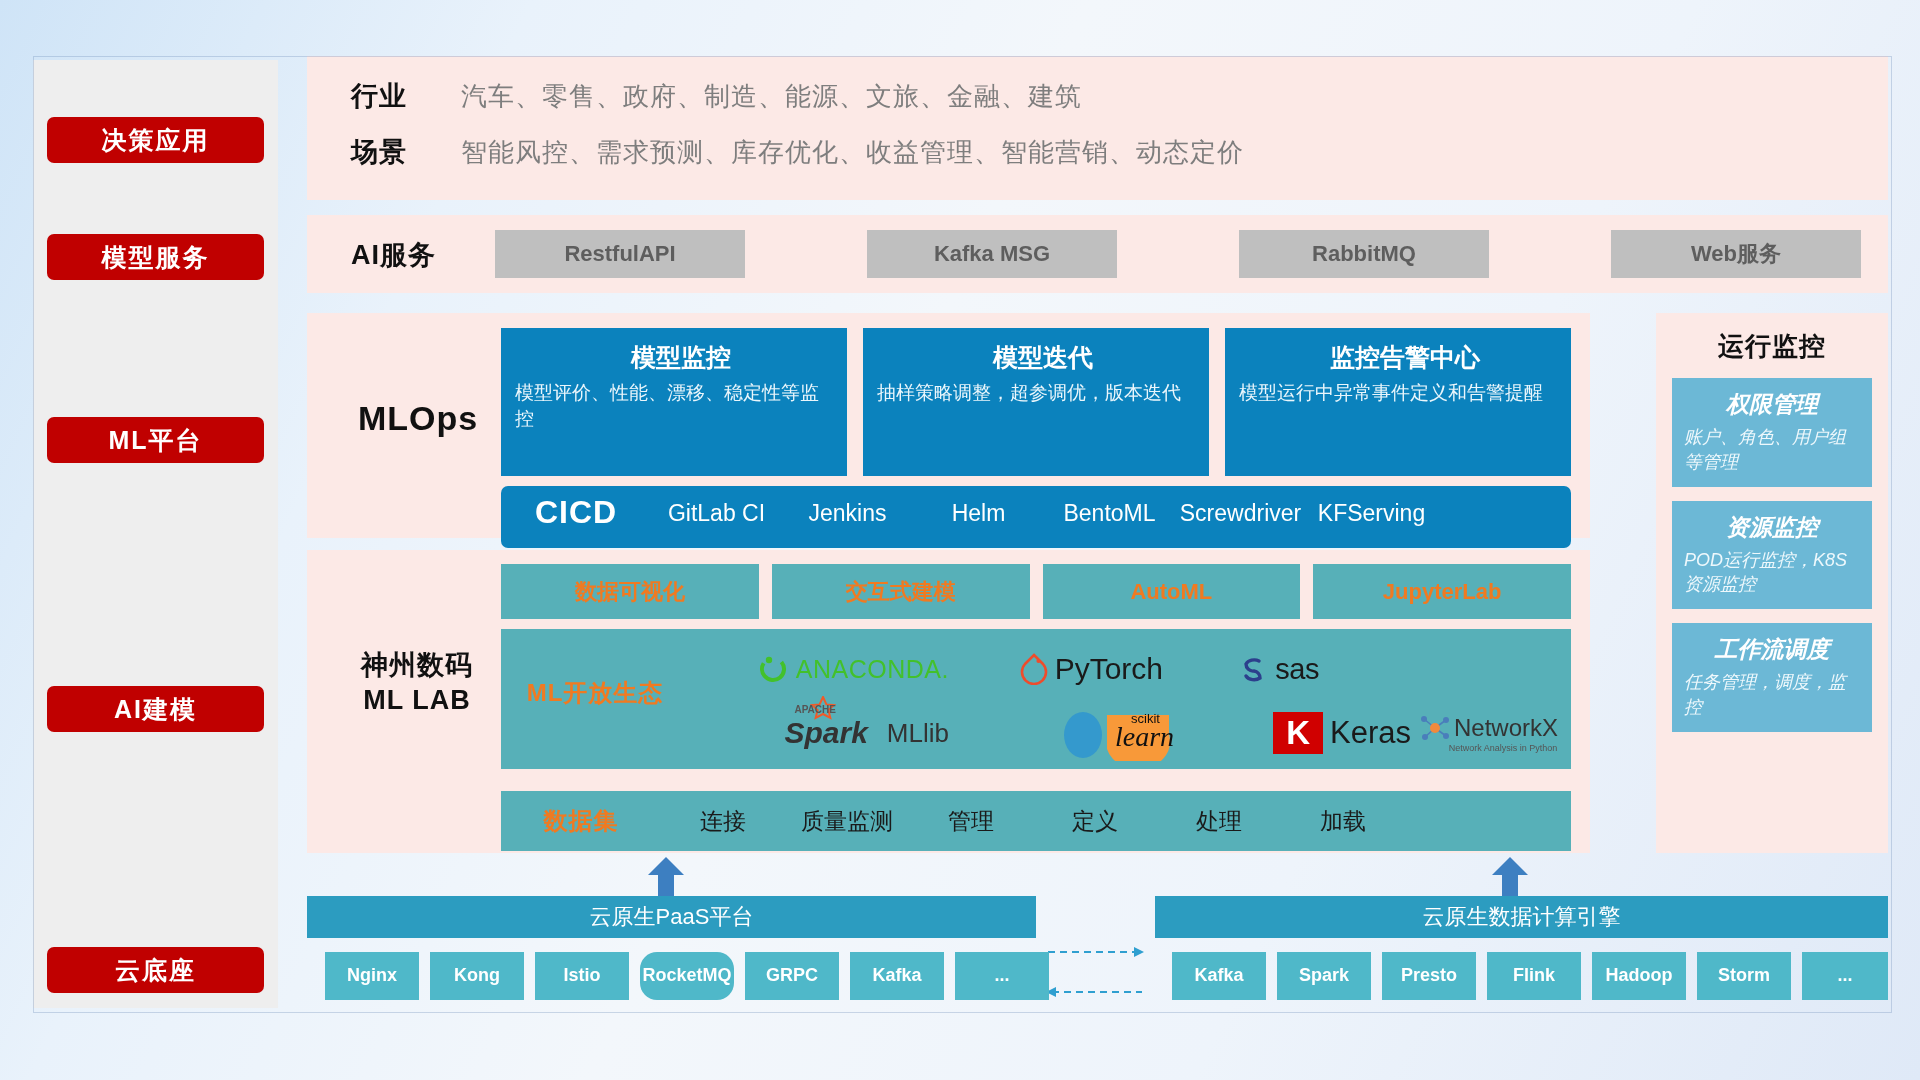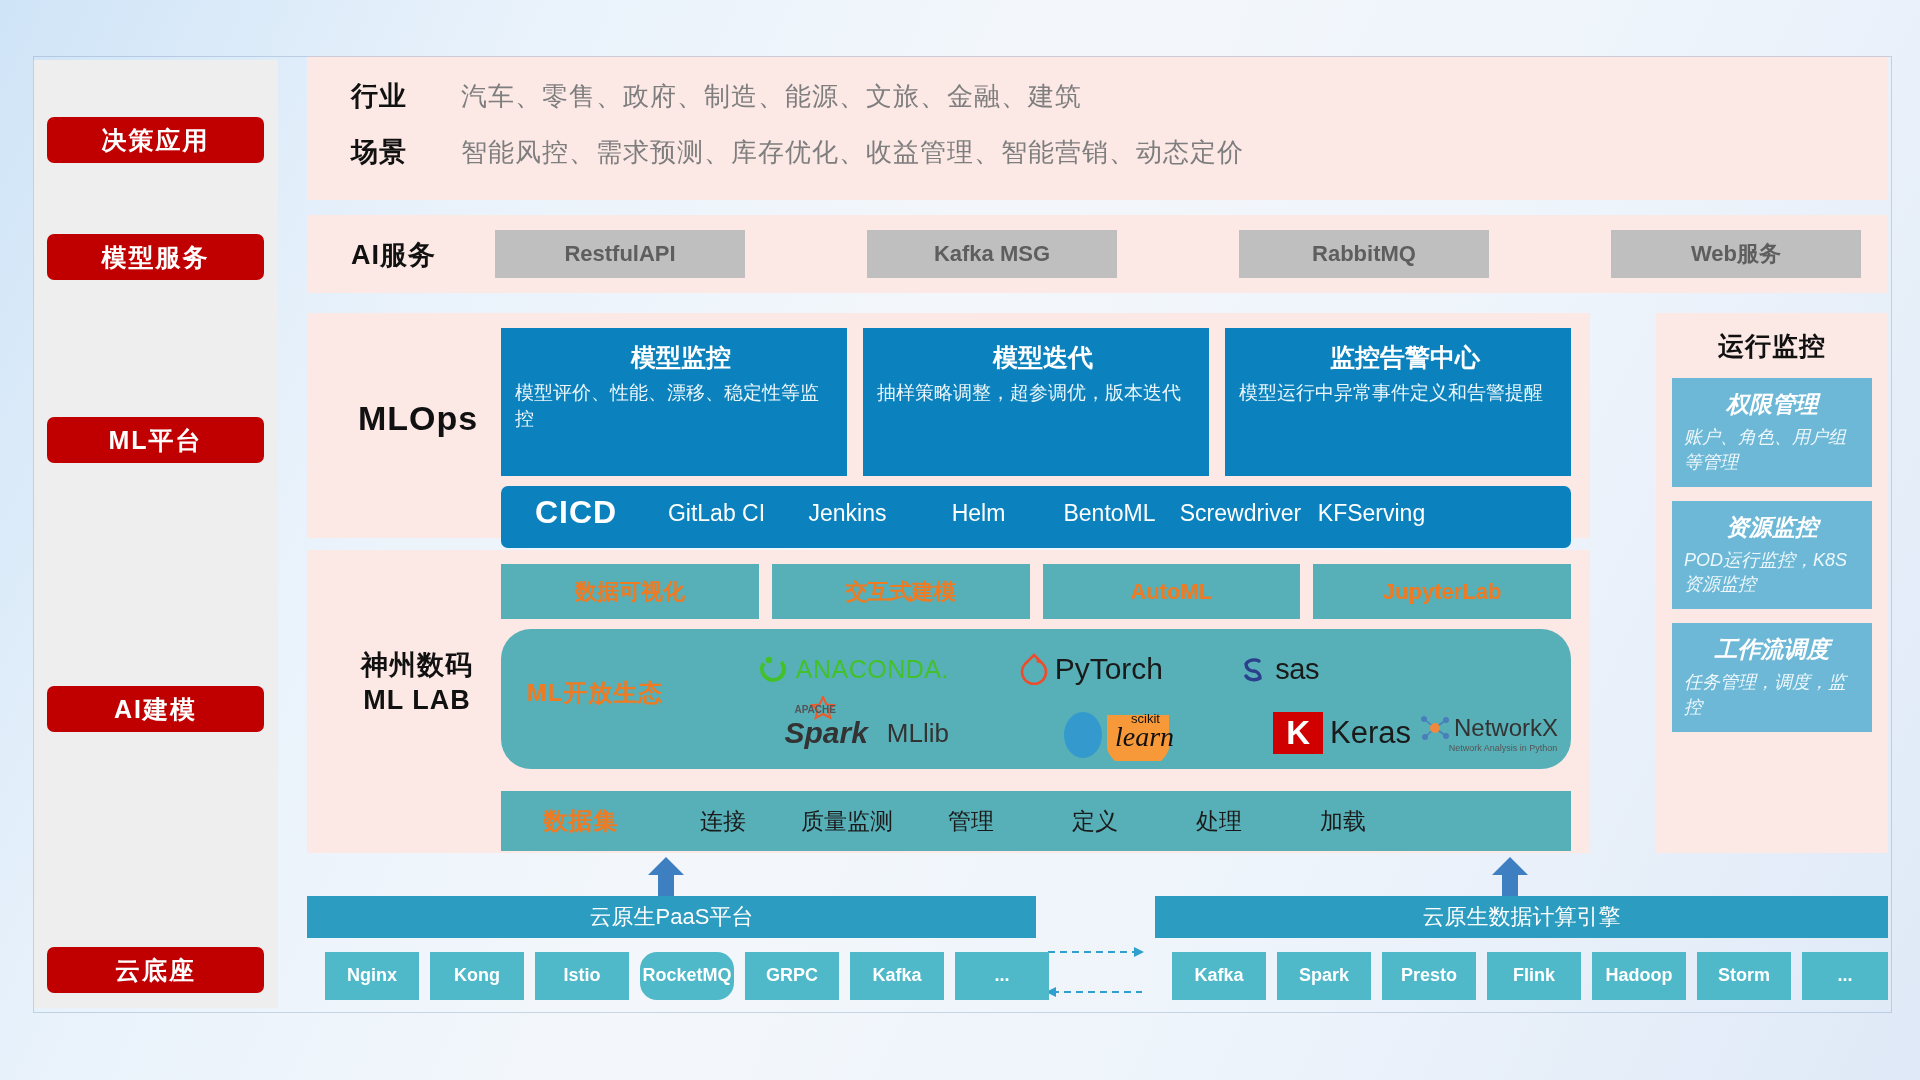--- a/index.html
+++ b/index.html
@@ -73,21 +73,21 @@
   
   .row4{left:307px;top:550px;width:1283px;height:303px;}
   .lab-key{position:absolute;left:22px;top:98px;width:176px;text-align:center;
     font-size:27px;font-weight:bold;color:#111;line-height:1.3;letter-spacing:1px;}
   .tabrow{position:absolute;left:194px;top:14px;width:1070px;height:55px;display:flex;gap:13px;}
   .tab{
     flex:1;background:#57b0b8;color:#f07a21;font-size:22px;font-weight:bold;
     display:flex;align-items:center;justify-content:center;
   }
   .ecos{
-    position:absolute;left:194px;top:79px;width:1070px;height:140px;background:#57b0b8;border-radius:30px;
+    position:absolute;left:194px;top:79px;width:1070px;height:140px;background:#57b0b8;
   }
   .ecos-key{position:absolute;left:14px;top:48px;width:160px;text-align:center;
     font-size:24px;font-weight:bold;color:#f07a21;letter-spacing:1px;}
   .logos{position:absolute;left:176px;top:4px;width:890px;height:132px;}
   .logorow{position:absolute;left:0;width:890px;height:64px;display:flex;align-items:center;}
   .logorow.a{top:4px;}
   .logorow.b{top:68px;}
   .logo{display:flex;align-items:center;justify-content:flex-end;gap:7px;}
 
   .dataset{

